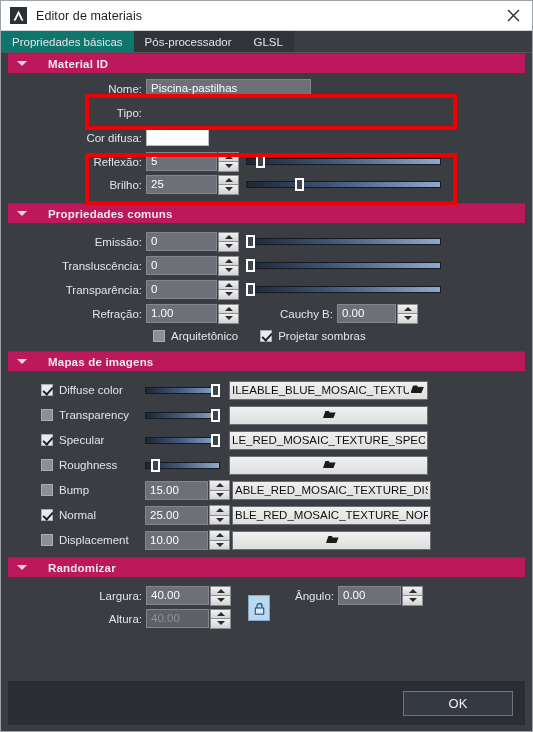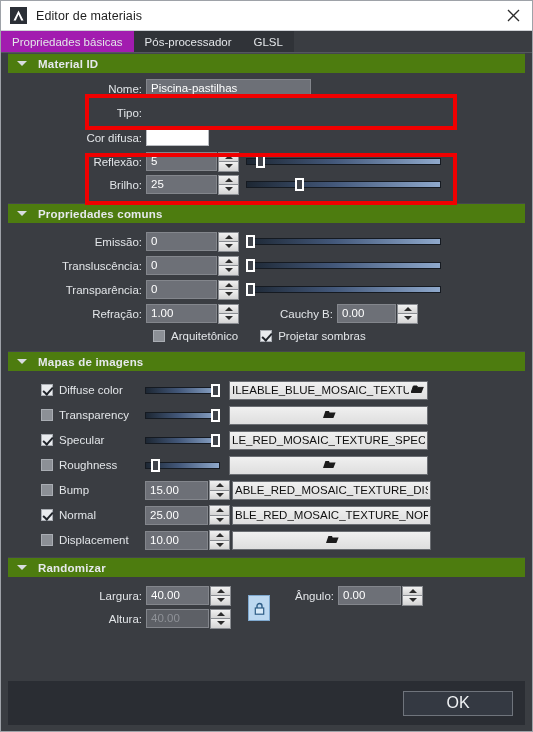--- a/index.html
+++ b/index.html
@@ -57,44 +57,45 @@
     background:#2b2e33;
     display:flex;
     align-items:stretch;
     border-bottom:1px solid #54585e;
   }
   .tab {
     display:flex; align-items:center;
     padding:0 11px;
     font-size:11.5px;
     color:#e3e6e9;
-    background:#a21caf;
+    background:#0f766e;
     cursor:pointer;
     white-space:nowrap;
   }
   .tab + .tab { background:#303338; }
   .tab.inactive { background:#303338; }
   .tab-filler { flex:1 1 auto; background:#3a3d42; }
 
   
   .body {
     position:relative;
     height:679px;
     background:#3a3d42;
     padding:0;
   }
 
   
   .section-header {
     height:20px;
-    background:#4d7c0f;
+    background:#be185d;
     display:flex; align-items:center;
     padding-left:9px;
     margin:0 7px;
     border-top:1px solid #44474d;
+    gap:10px;
   }
   .caret {
     width:0;height:0;
     border-left:5px solid transparent;
     border-right:5px solid transparent;
     border-top:5px solid #d9dce0;
     margin-right:11px;
     cursor:pointer;
   }
   .section-title {
@@ -264,21 +265,21 @@
     height:44px;
     background:#2a2d33;
     display:flex; align-items:center; justify-content:flex-end;
     padding-right:12px;
   }
   .okbtn {
     width:110px;height:25px;
     background:#343942;
     border:1px solid #6f747c;
     color:#f0f2f4;
-    font-size:16px;
+    font-size:13px;
     display:flex;align-items:center;justify-content:center;
     cursor:pointer;
   }
 </style>
 </head>
 <body>
 
 <div class="window">
 
   <div class="titlebar">

